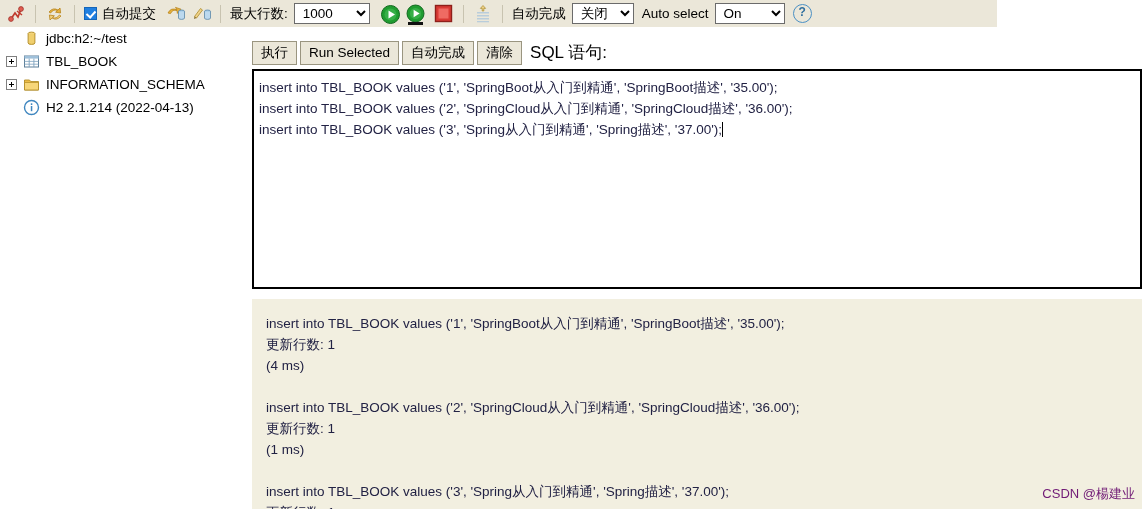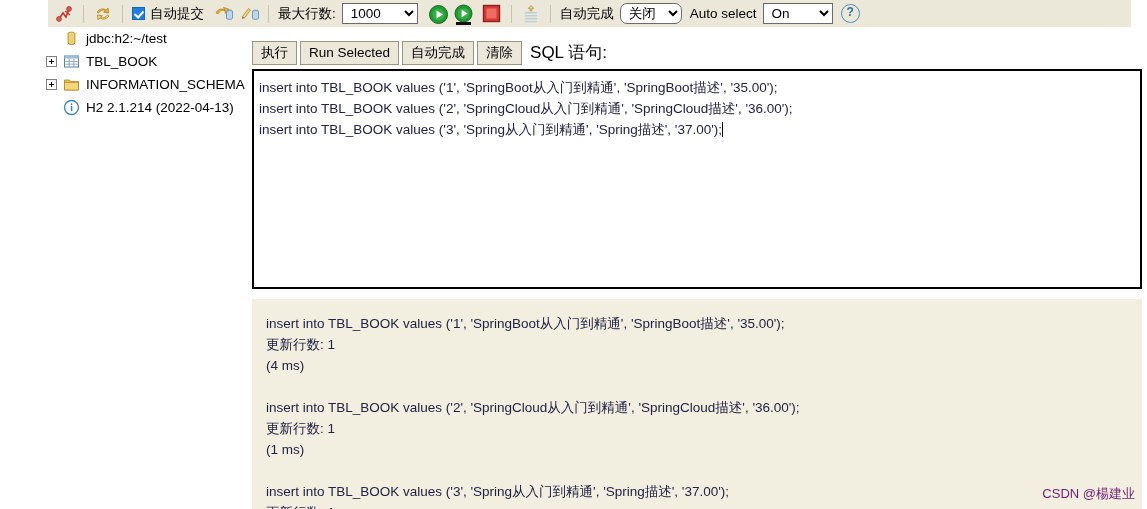--- a/index.html
+++ b/index.html
@@ -14,27 +14,26 @@
     font-family: "Liberation Sans", sans-serif;
     font-size: 13px;
     color: #000000;
     position: relative;
   }
 
   
   #toolbar {
     position: absolute;
     left: 0; top: 0;
-    width: 1083px; height: 27px;
+    width: 997px; height: 27px;
     background: #ebe7d9;
     display: flex;
     align-items: center;
     box-sizing: border-box;
     padding-left: 6px;
-    margin-left: 48px;
   }
   .tb-sep {
     width: 1px;
     height: 18px;
     background: #c8c3b0;
     margin: 0 9px;
     flex: 0 0 auto;
   }
   .tb-icon {
     width: 20px; height: 20px;
@@ -72,21 +71,21 @@
     height: 21px;
     border: 1px solid #6b6b6b;
     background: #ffffff;
     color: #000;
     border-radius: 0;
     padding: 0 2px 0 4px;
     box-sizing: border-box;
     flex: 0 0 auto;
   }
   select.sel-rows { width: 76px; }
-  select.sel-ac   { width: 62px; border-radius: 7px; }
+  select.sel-ac   { width: 62px; }
   select.sel-as   { width: 70px; }
 
   
   .help-icon {
     width: 17px; height: 17px;
     border-radius: 50%;
     border: 1.6px solid #4a90c4;
     color: #2f6f9e;
     font-size: 12px;
     line-height: 14px;
@@ -108,21 +107,20 @@
     background: #ffffff;
     overflow: hidden;
   }
   .tree-row {
     display: flex;
     align-items: center;
     height: 23px;
     padding-left: 6px;
     white-space: nowrap;
     font-size: 13.5px;
-    margin-left: 40px;
   }
   .expander {
     width: 11px; height: 11px;
     border: 1px solid #808080;
     background: #ffffff;
     box-sizing: border-box;
     position: relative;
     margin-right: 6px;
     flex: 0 0 auto;
   }

